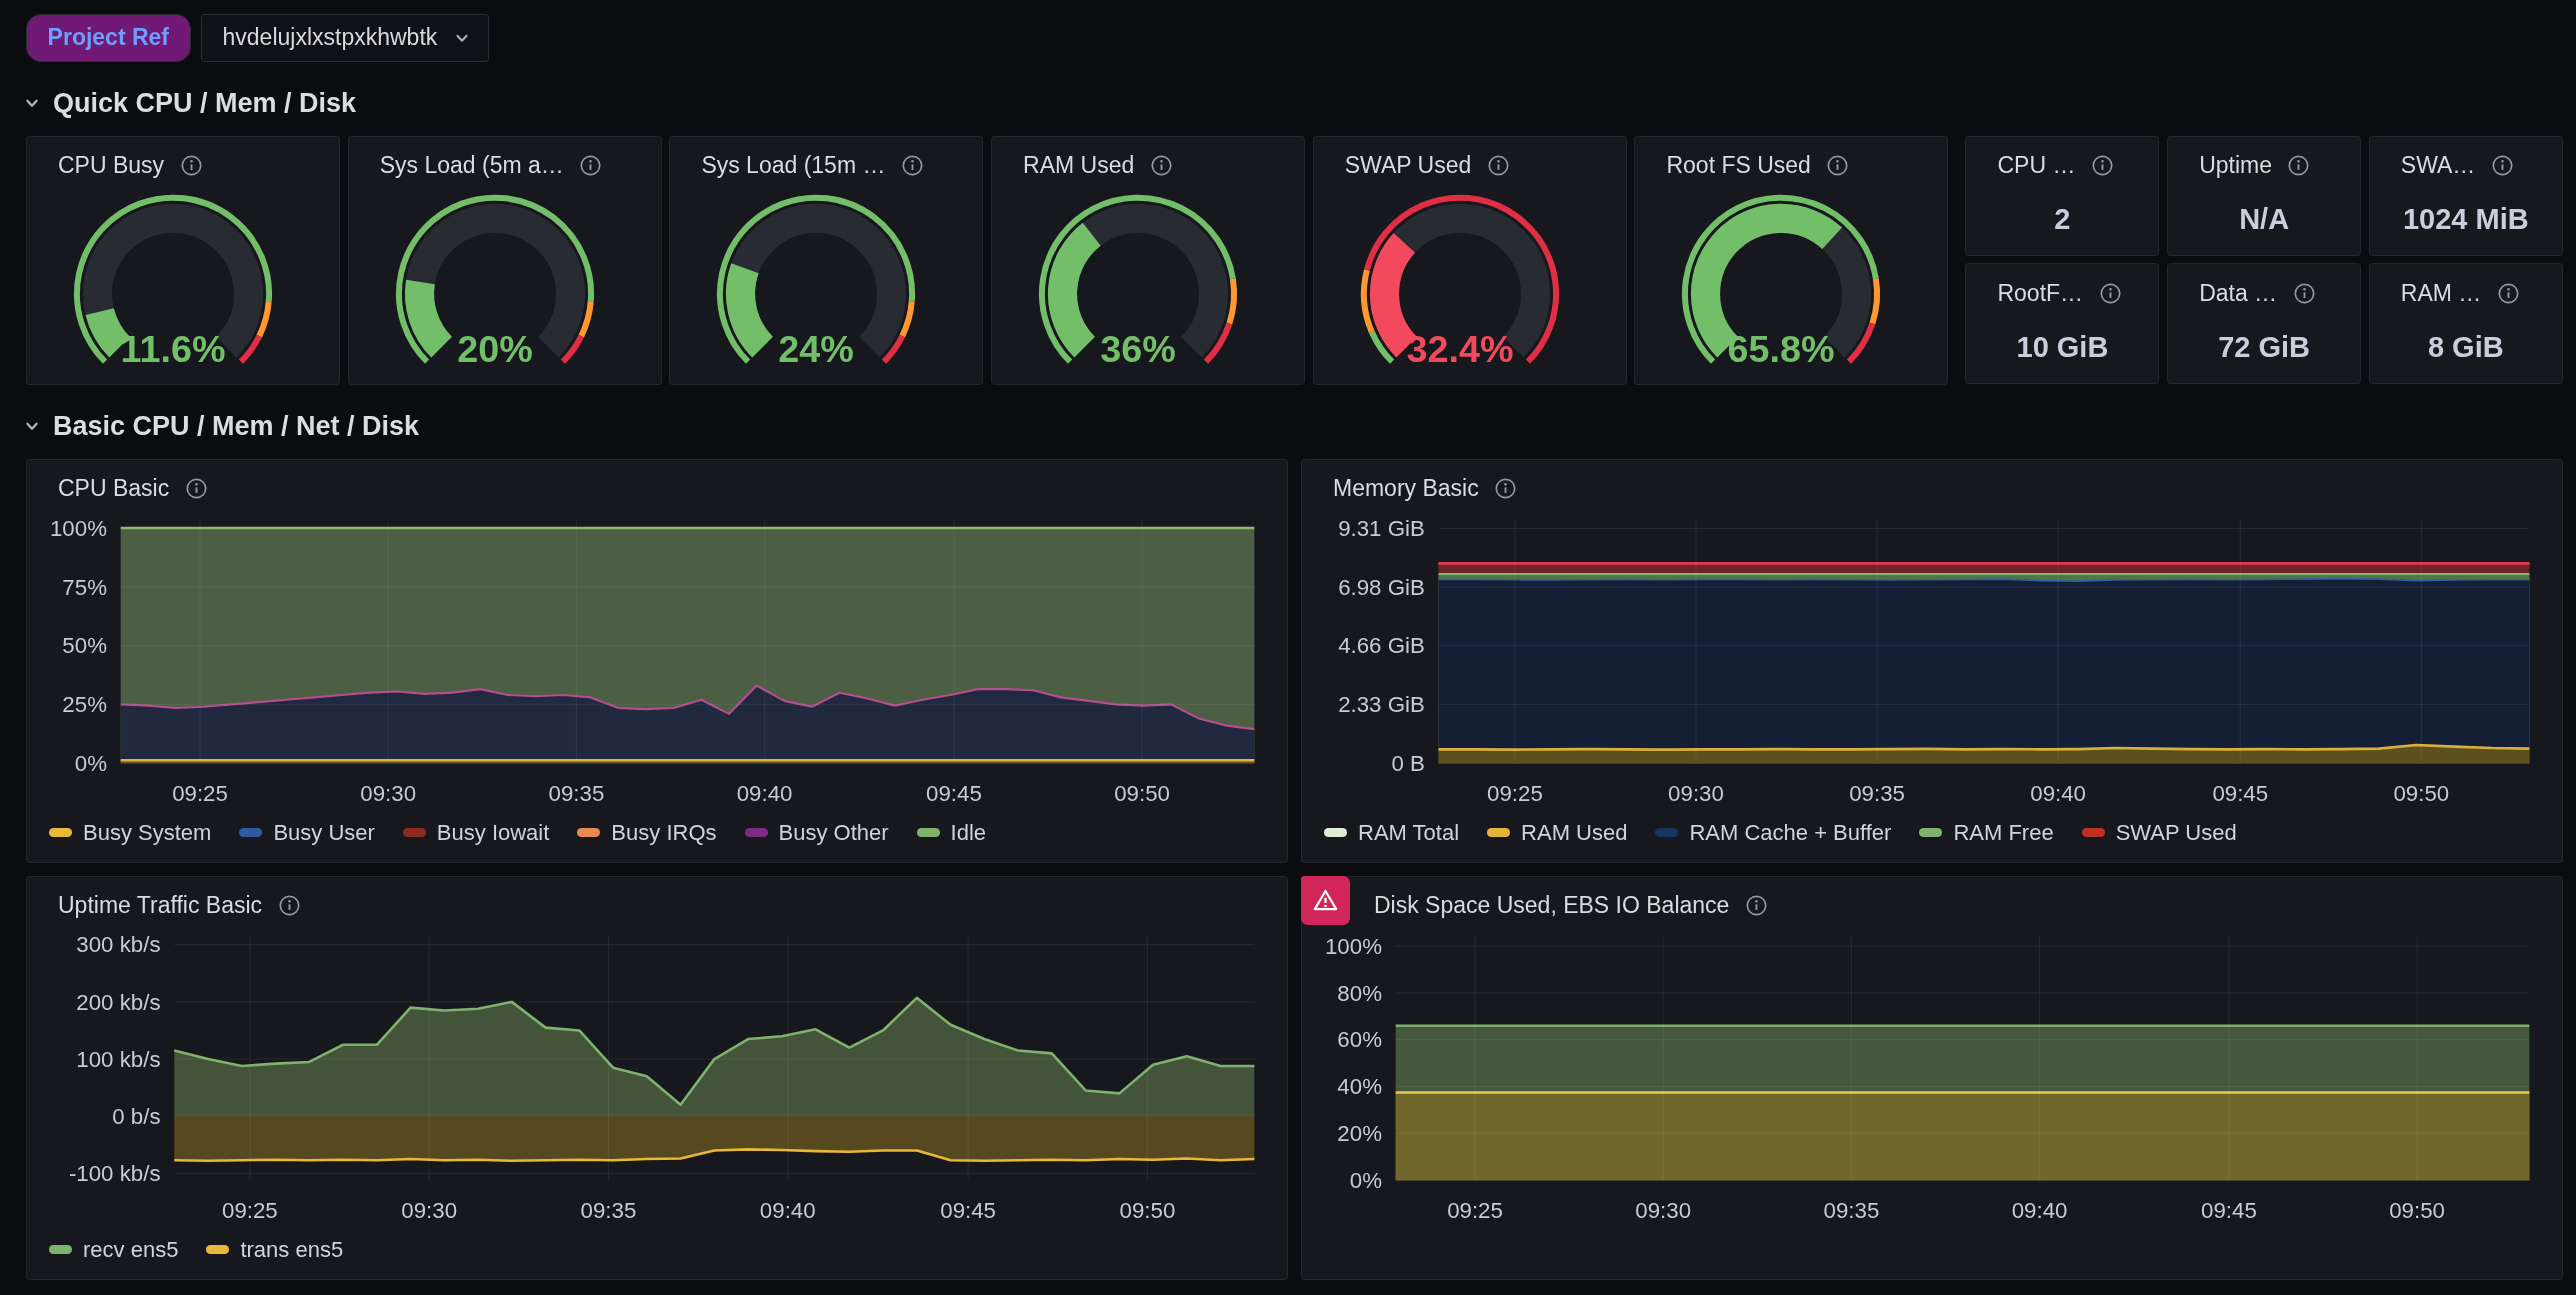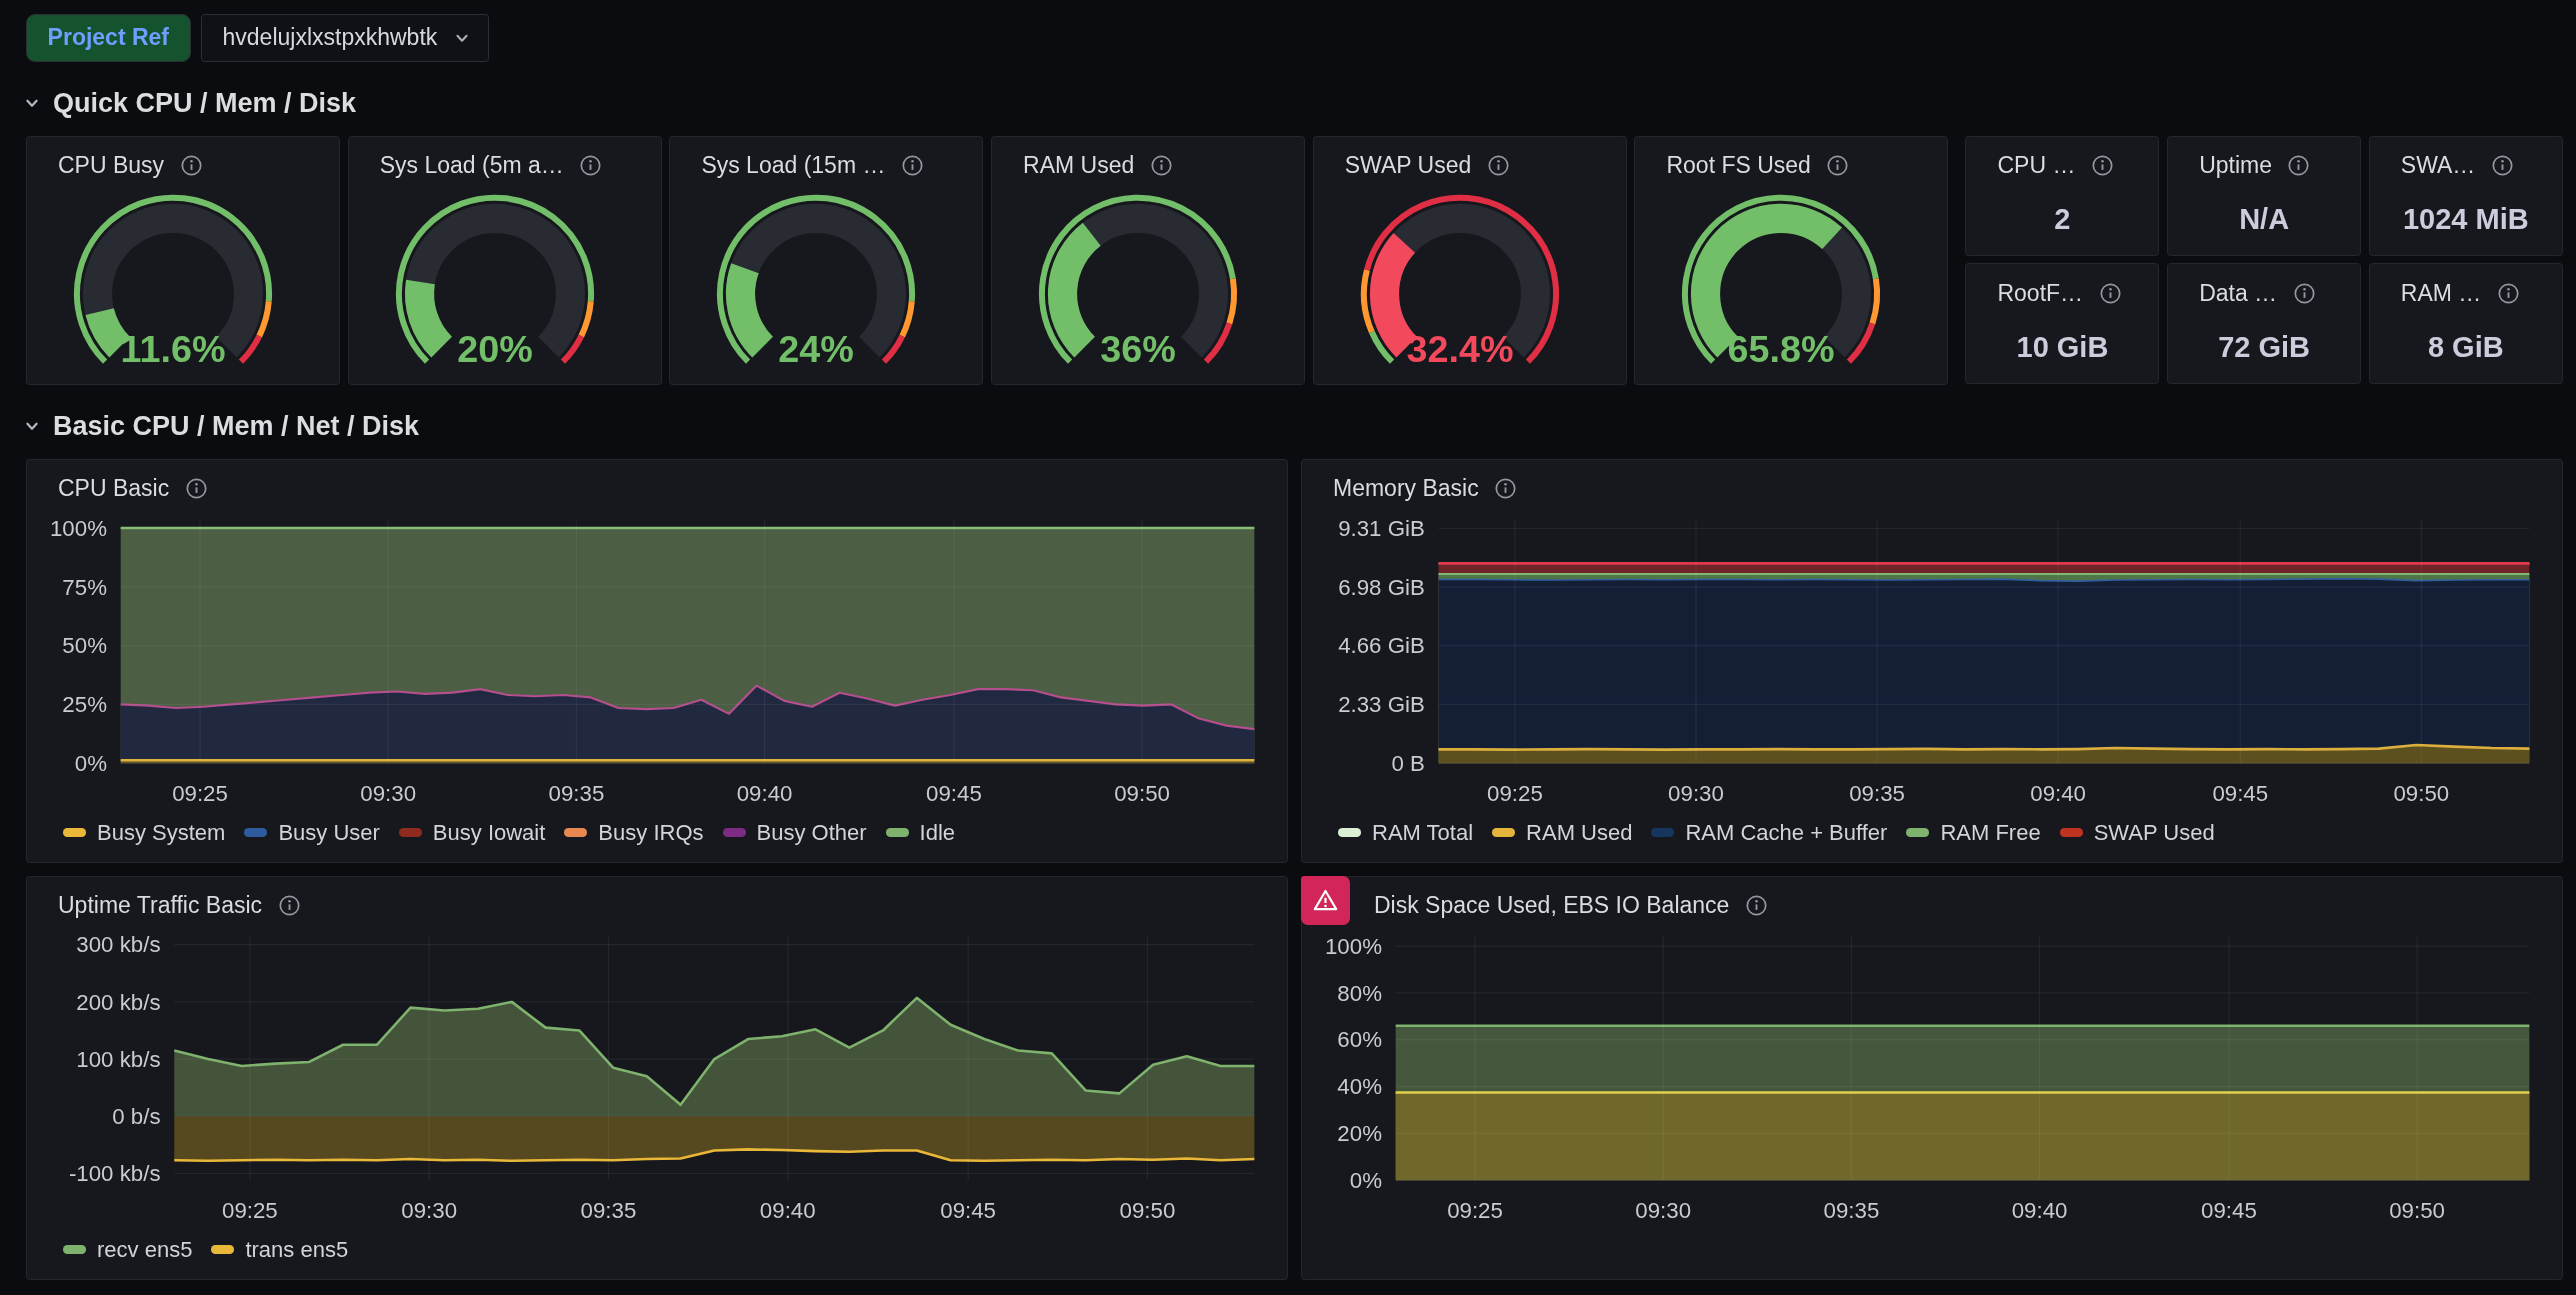--- a/index.html
+++ b/index.html
@@ -1,20 +1,20 @@
 <!DOCTYPE html>
 <html style="font-size:13.7px"><head>
 <meta charset="utf-8">
 <style>
   * { margin:0; padding:0; box-sizing:border-box; }
   html,body { width:2576px; height:1296px; background:#0b0c0f; font-family:"Liberation Sans",sans-serif; overflow:hidden; }
 
   .topbar { display:flex; align-items:center; gap:10.3px; padding:13.7px 0 0 26px; }
-  .varlabel { height:48px; display:flex; align-items:center; padding:0 20.6px; background:#14532d;
-    border:0.9px solid #2b2e35; border-radius:9px; font-size:23px; font-weight:700; }
+  .varlabel { height:48px; display:flex; align-items:center; padding:0 20.6px; background:#701a75;
+    border:0.9px solid #2b2e35; border-radius:15px; font-size:23px; font-weight:700; }
   .vardrop { height:48px; display:flex; align-items:center; gap:13.7px; padding:0 15.5px 0 20.6px; background:#101116;
     border:0.9px solid #2b2e35; border-radius:3.4px; color:#d8d9dd; font-size:23px; font-weight:500; cursor:pointer; }
 
   .section-header { display:flex; align-items:center; gap:10.3px; margin:26px 0 17px 20.6px;
     color:#dcdde1; font-size:27px; font-weight:700; cursor:pointer; }
   .section-header svg { flex:0 0 auto; }
 
   .quick { display:flex; gap:17px; margin:0 26px; }
   .gauges-grid { display:grid; grid-template-columns:repeat(6,314px); gap:7.7px; }
   .stats-grid { display:grid; grid-template-columns:repeat(3,194px); grid-template-rows:120px 121px; gap:7.7px; }
@@ -26,21 +26,21 @@
 
   .gauge-panel { height:249px; }
   .gauge-wrap { display:flex; justify-content:flex-start; margin-top:1.7px; }
   .gauge-value { font-size:44px; font-weight:700; }
 
   .stat-panel .stat-value { margin-top:20.6px; text-align:center; font-size:29px; font-weight:600; color:#ccccdc; }
 
   .charts-grid { display:grid; grid-template-columns:1262px 1262px; grid-auto-rows:404px; gap:13px; margin:0 26px; }
   .panel-chart { display:flex; flex-direction:column; }
   .panel-chart .plot { flex:1; }
-  .legend { display:flex; align-items:center; gap:19px; padding:0 0 12px 36px; height:46px; }
+  .legend { display:flex; align-items:center; gap:28px; padding:0 0 12px 22px; height:46px; }
   .legend-item { display:flex; align-items:center; gap:11px; font-size:22px; color:#d3d4d8; cursor:pointer; }
   .chip { width:23px; height:9.4px; border-radius:4.3px; }
 
   .alert-badge { position:absolute; top:-0.9px; left:-0.9px; width:49px; height:49px; border-radius:3.4px 6.9px 6.9px 6.9px;
     display:flex; align-items:center; justify-content:center; cursor:pointer; }
   .panel-chart.has-alert .panel-header { padding-left:72px; }
 
   svg text.tick { fill:#c9cbd1; font-size:26px; font-family:"Liberation Sans",sans-serif; }
 </style>
 </head>

